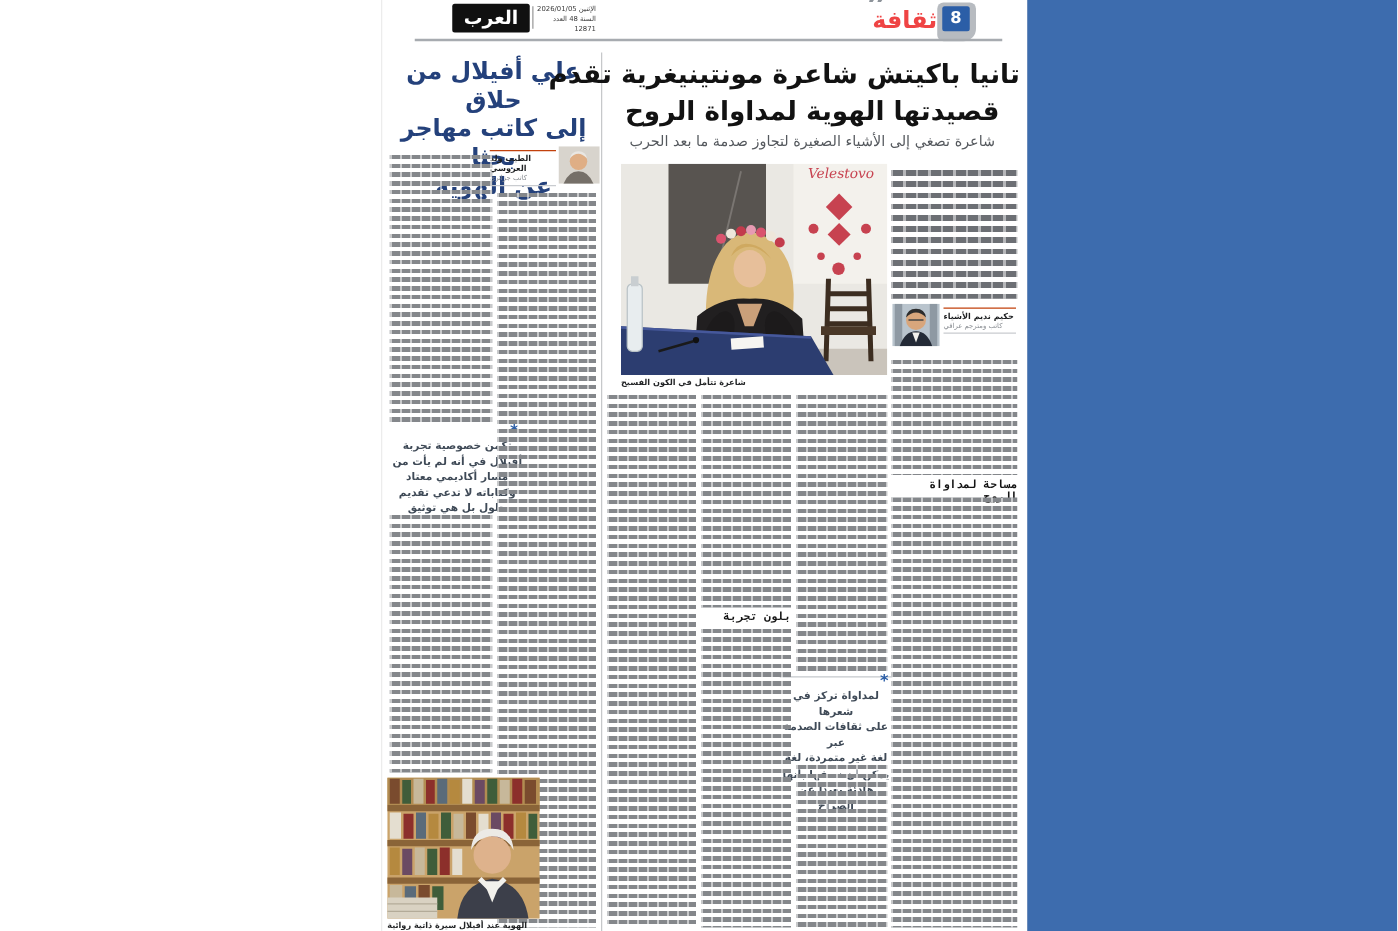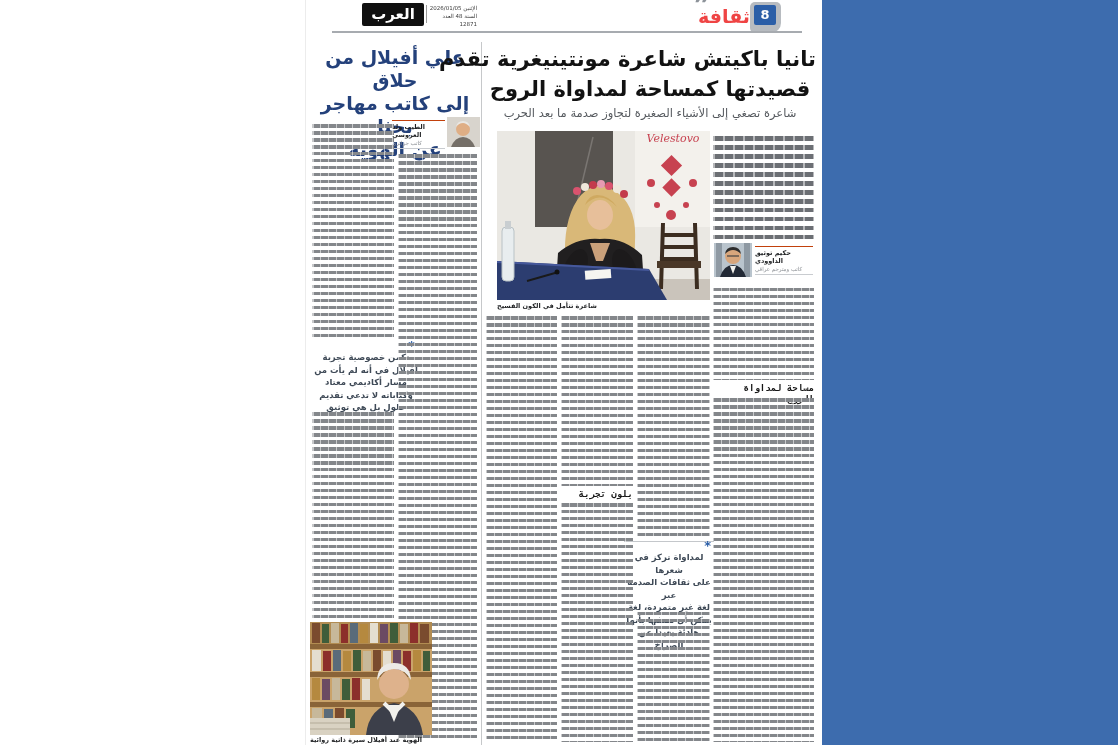--- a/index.html
+++ b/index.html
@@ -161,21 +161,21 @@
       <path d="M74 81 L84 91 L94 81" stroke="#f2f1ec" stroke-width="4" fill="none"></path>
     </g>
     <rect x="0" y="96" width="40" height="17" fill="#d9d2c2"></rect>
     <line x1="0" y1="101" x2="40" y2="101" stroke="#b3ab98" stroke-width="1"></line>
     <line x1="0" y1="107" x2="40" y2="107" stroke="#b3ab98" stroke-width="1"></line>
   </svg>
   <div class="abs caption" style="left:310px;top:736px;width:122px;">الهوية عند أفيلال سيرة ذاتية روائية</div>
 
   <div class="abs main-headline">
     <span style="display:block;">تانيا باكيتش شاعرة مونتينيغرية تقدم</span>
-    <span style="display:block;">قصيدتها كمساحة لمداواة الروح</span>
+    <span style="display:block;">قصيدتها الهوية لمداواة الروح</span>
   </div>
   <div class="abs main-subheadline">شاعرة تصغي إلى الأشياء الصغيرة لتجاوز صدمة ما بعد الحرب</div>
 
   <svg class="abs" style="left:497px;top:131px;" width="213" height="169" viewBox="0 0 213 169">
     <rect width="213" height="169" fill="#eae8e3"></rect>
     <rect y="148" width="213" height="21" fill="#cac4bb"></rect>
     <rect x="38" y="0" width="78" height="96" fill="#585450"></rect>
     <rect x="138" y="0" width="75" height="96" fill="#f3f1ec"></rect>
     <text x="176" y="11" font-size="11" font-style="italic" fill="#c74250" text-anchor="middle" font-family="DejaVu Serif, serif">Velestovo</text>
     <g fill="#c74250">
@@ -231,21 +231,21 @@
     <rect width="38" height="34" fill="#b9c4cd"></rect>
     <rect x="2" y="0" width="6" height="34" fill="#8e99a3"></rect>
     <rect x="30" y="0" width="6" height="34" fill="#8e99a3"></rect>
     <circle cx="19" cy="13" r="8" fill="#d8a67c"></circle>
     <path d="M11 11 Q12 4 19 4 Q26 4 27 11 Q23 7 19 7 Q15 7 11 11 Z" fill="#2c2c2c"></path>
     <line x1="13" y1="13" x2="25" y2="13" stroke="#444" stroke-width="1.2"></line>
     <path d="M6 34 Q10 22 19 22 Q28 22 32 34 Z" fill="#232a36"></path>
     <polygon points="16,23 22,23 19,31" fill="#f2f1ec"></polygon>
   </svg>
   <div class="abs byline-label" style="left:755px;top:246px;width:58px;">
-    <span class="byline-name">حكيم توثيق الداوودي</span>
+    <span class="byline-name">حكيم نديم الأشياء</span>
     <span class="byline-role">كاتب ومترجم عراقي</span>
   </div>
   <div class="abs fake" style="left:713px;top:288px;width:101px;height:92px;"></div>
   <div class="abs col-subhead" style="left:713px;top:383px;width:101px;">مساحة لمداواة الروح</div>
   <div class="abs fake" style="left:713px;top:398px;width:101px;height:344px;"></div>
 
   <div class="abs fake" style="left:637px;top:316px;width:73px;height:222px;"></div>
   <div class="abs pullquote" style="left:624px;top:541px;width:90px;height:64px;border-top:1px solid #c4c7cb;">
     <span class="quote-star">*</span>
     <span style="display:block;">لمداواة تركز في شعرها</span>

